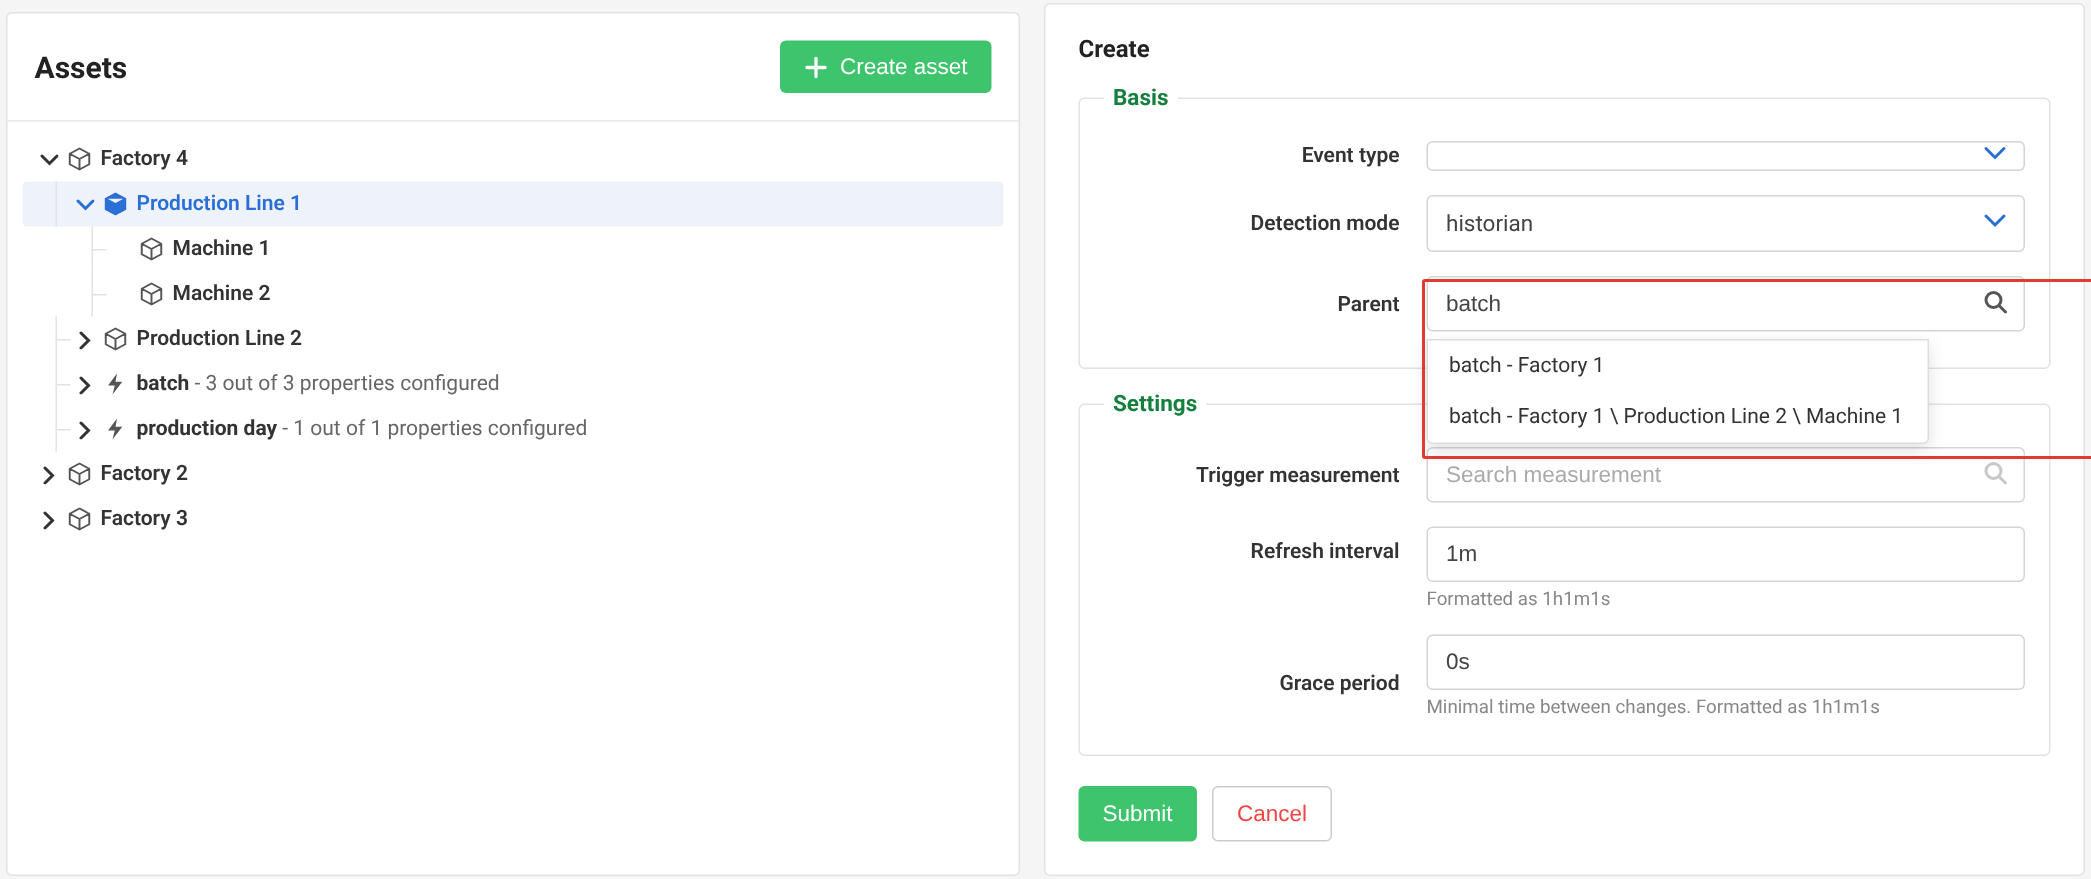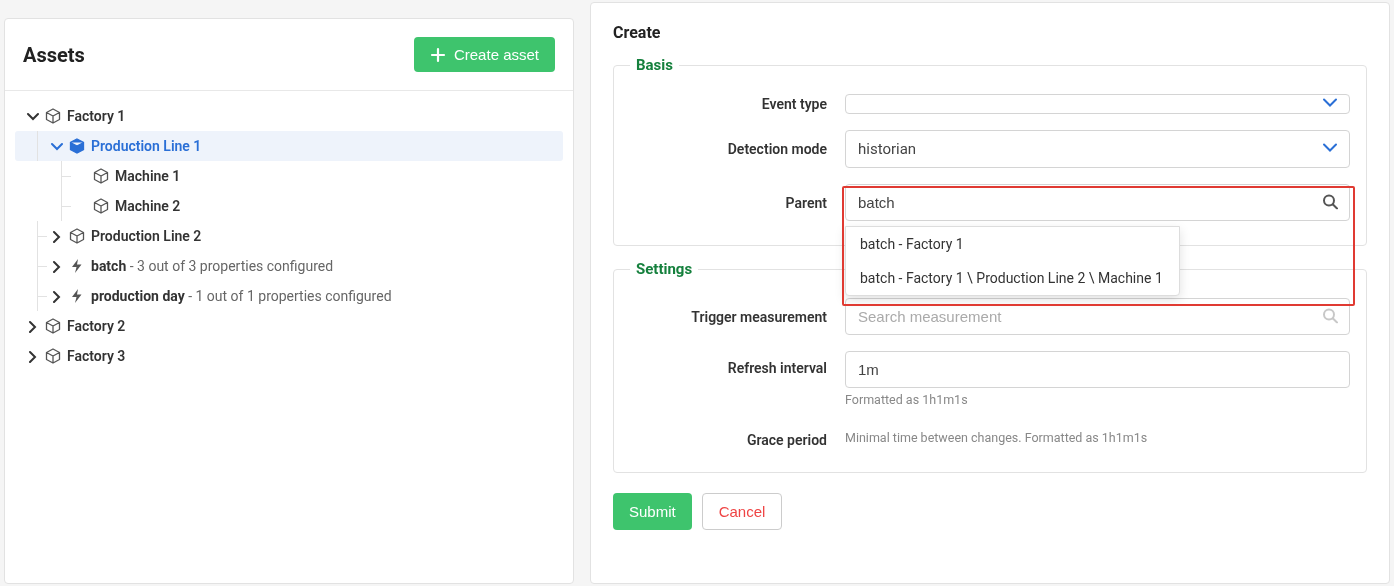--- a/index.html
+++ b/index.html
@@ -16,22 +16,22 @@
     gap: 16px;
     padding: 0;
   }
   .panel {
     background: #fff;
     border: 1px solid #e2e2e2;
     border-radius: 4px;
   }
   
   .left-panel {
-    width: 570px;
-    margin: 18px 0 2px 4px;
+    width: 676px;
+    margin: 8px 0 2px 4px;
   }
   .left-header {
     display: flex;
     justify-content: space-between;
     align-items: center;
     padding: 18px 18px;
     border-bottom: 1px solid #e8e8e8;
   }
   .left-title {
     font-weight: 700;
@@ -265,21 +265,21 @@
       <span class="chev">
           <svg width="14" height="14">
             <use href="#chev-down"></use>
           </svg>
         </span>
       <span class="icon cube-icon">
           <svg width="16" height="16">
             <use href="#cube"></use>
           </svg>
         </span>
-      <span class="tree-label" style="font-weight:600">Factory 1</span>
+      <span class="tree-label" style="font-weight:600">Factory 4</span>
     </div>
 
     <div class="tree-row ind-1 selected guide">
       <span class="chev" style="color:#2a6fd6">
           <svg width="14" height="14">
             <use href="#chev-down"></use>
           </svg>
         </span>
       <span class="icon cube-icon">
           <svg width="16" height="16">
@@ -441,20 +441,21 @@
       <div class="form-label" style="padding-top:9px">Refresh interval</div>
       <div class="form-control-wrap">
         <input class="form-control" value="1m" style="">
         <div class="help">Formatted as 1h1m1s</div>
       </div>
     </div>
 
     <div class="form-row" style="align-items:center">
       <div class="form-label" style="padding-top:9px">Grace period</div>
       <div class="form-control-wrap">
+        <input class="form-control" value="0s" style="">
         <div class="help">Minimal time between changes. Formatted as 1h1m1s</div>
       </div>
     </div>
 
   </fieldset>
 
   <div class="actions">
     <button class="btn btn-green">
         <span>Submit</span>
       </button>

